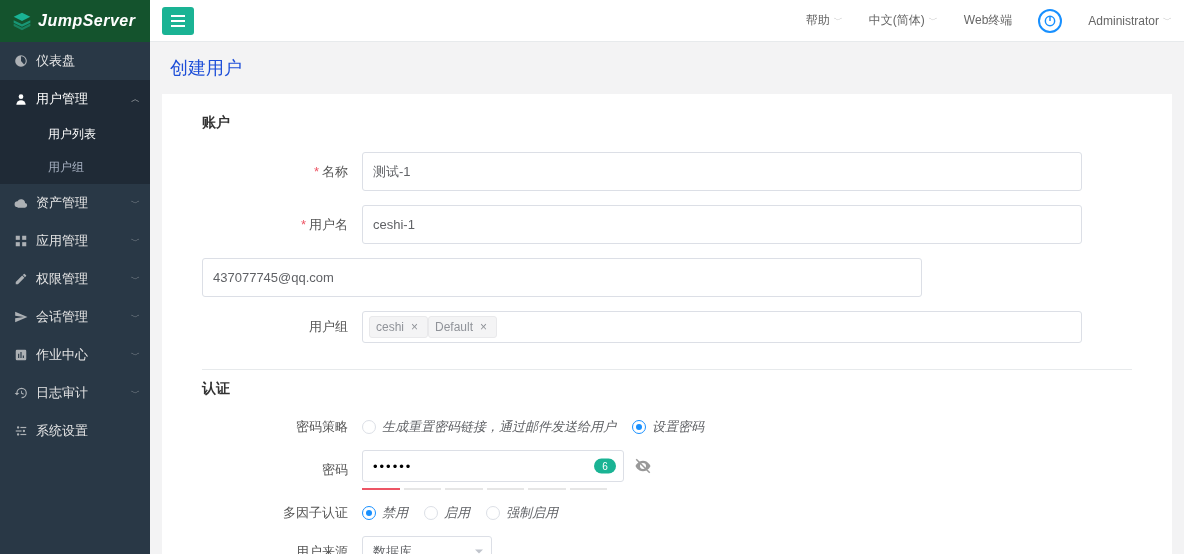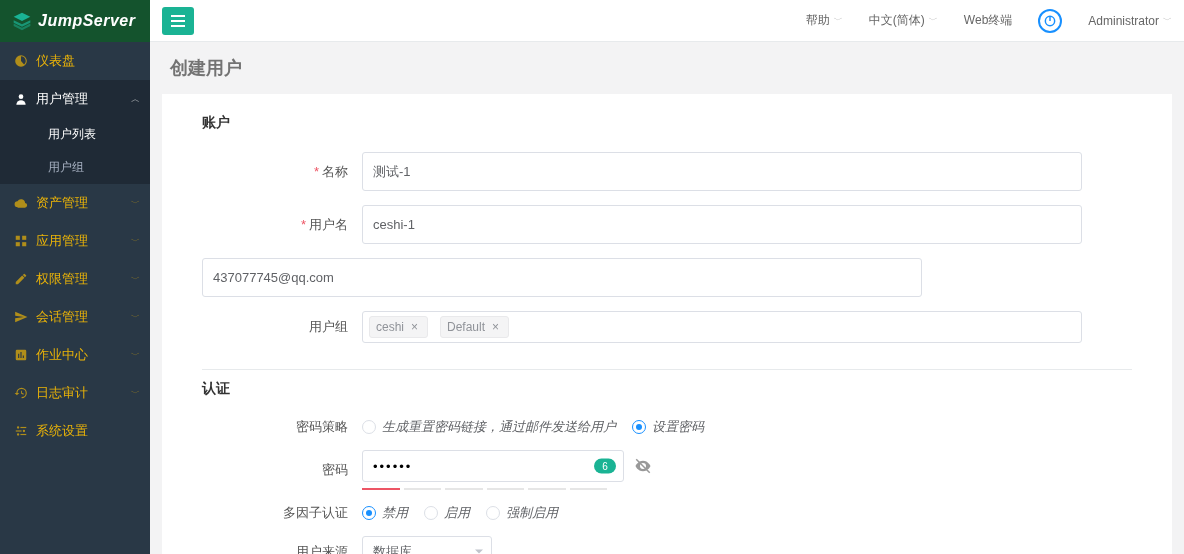--- a/index.html
+++ b/index.html
@@ -7,21 +7,21 @@
     
     .app { display: flex; min-height: 554px; }
     
     
     .sidebar { width: 150px; background: #293846; color: #a7b1c2; flex-shrink: 0; }
     .logo { display: flex; align-items: center; padding: 10px 12px; background: #14532d; height: 42px; }
     .logo-icon { width: 20px; height: 20px; margin-right: 6px; }
     .logo-text { color: #fff; font-weight: 700; font-size: 16px; font-style: italic; letter-spacing: 0.5px; }
     
     .nav-list { list-style: none; }
-    .nav-item { display: flex; align-items: center; padding: 10px 14px; font-size: 13px; cursor: pointer; position: relative; color: #eab308; }
+    .nav-item { display: flex; align-items: center; padding: 10px 14px; font-size: 13px; cursor: pointer; position: relative; color: #e5e5e5; }
     .nav-item.active { background: #1f2a36; color: #fff; }
     .nav-item .nav-icon { width: 14px; height: 14px; margin-right: 8px; flex-shrink: 0; opacity: 0.7; }
     .nav-item.active .nav-icon { opacity: 1; }
     .nav-item .chevron { position: absolute; right: 10px; font-size: 9px; opacity: 0.6; }
     .nav-sub { list-style: none; background: #1f2a36; }
     .nav-sub-item { padding: 8px 14px 8px 48px; font-size: 12px; cursor: pointer; color: #a7b1c2; }
     .nav-sub-item.active { color: #fff; font-weight: 500; }
     
     
     .main { flex: 1; display: flex; flex-direction: column; background: #f3f3f4; }
@@ -34,35 +34,35 @@
     .hamburger-icon::before { top: -5px; }
     .hamburger-icon::after { top: 5px; }
     .header-right { margin-left: auto; display: flex; align-items: center; gap: 26px; font-size: 12px; color: #666; }
     .header-link { display: flex; align-items: center; gap: 4px; cursor: pointer; }
     .header-link .chev { font-size: 9px; opacity: 0.6; }
     .user-avatar { width: 24px; height: 24px; border-radius: 50%; background: #fff; border: 2px solid #1890ff; display: flex; align-items: center; justify-content: center; }
     .user-avatar svg { width: 14px; height: 14px; }
     
     
     .page-title-bar { padding: 14px 20px; background: #f3f3f4; }
-    .page-title { font-size: 18px; font-weight: 700; color: #737373; }
+    .page-title { font-size: 18px; font-weight: 400; color: #1d4ed8; }
     
     
     .content-area { padding: 0 12px 12px; flex: 1; }
     .card { background: #fff; padding: 20px 40px; }
     
     .section-title { font-size: 14px; font-weight: 600; color: #333; margin-bottom: 20px; margin-top: 0; }
     
     .form-row { display: flex; align-items: center; margin-bottom: 14px; }
     .form-label { width: 160px; text-align: right; padding-right: 14px; font-size: 13px; color: #555; }
     .form-label .req { color: #ed5565; margin-right: 3px; }
     .form-control-wrap { flex: 1; max-width: 720px; position: relative; }
     .form-input { width: 100%; height: 39px; border: 1px solid #dcdfe6; border-radius: 3px; padding: 0 10px; font-size: 13px; color: #606266; outline: none; }
     
-    .tags-input { width: 100%; min-height: 32px; border: 1px solid #dcdfe6; border-radius: 3px; padding: 3px 6px; display: flex; flex-wrap: wrap; gap: 12px; align-items: center; }
+    .tags-input { width: 100%; min-height: 32px; border: 1px solid #dcdfe6; border-radius: 3px; padding: 3px 6px; display: flex; flex-wrap: wrap; gap: 0; align-items: center; }
     .tag { background: #f4f4f5; border: 1px solid #e9e9eb; color: #909399; border-radius: 3px; padding: 0 6px; height: 22px; display: flex; align-items: center; font-size: 12px; gap: 4px; }
     .tag-close { width: 13px; height: 13px; border-radius: 50%; display: flex; align-items: center; justify-content: center; font-size: 12px; line-height: 1; cursor: pointer; color: #909399; }
     
     .radio-group { display: flex; gap: 16px; align-items: center; font-style: italic; }
     .radio-item { display: flex; align-items: center; gap: 6px; cursor: pointer; font-size: 13px; color: #606266; }
     .radio-circle { width: 14px; height: 14px; border-radius: 50%; border: 1px solid #dcdfe6; position: relative; }
     .radio-item.checked .radio-circle { border-color: #1890ff; }
     .radio-item.checked .radio-circle::after { content: ''; width: 6px; height: 6px; background: #1890ff; border-radius: 50%; position: absolute; top: 50%; left: 50%; transform: translate(-50%, -50%); }
     
     .pwd-wrap { display: flex; align-items: center; gap: 10px; max-width: 290px; }

